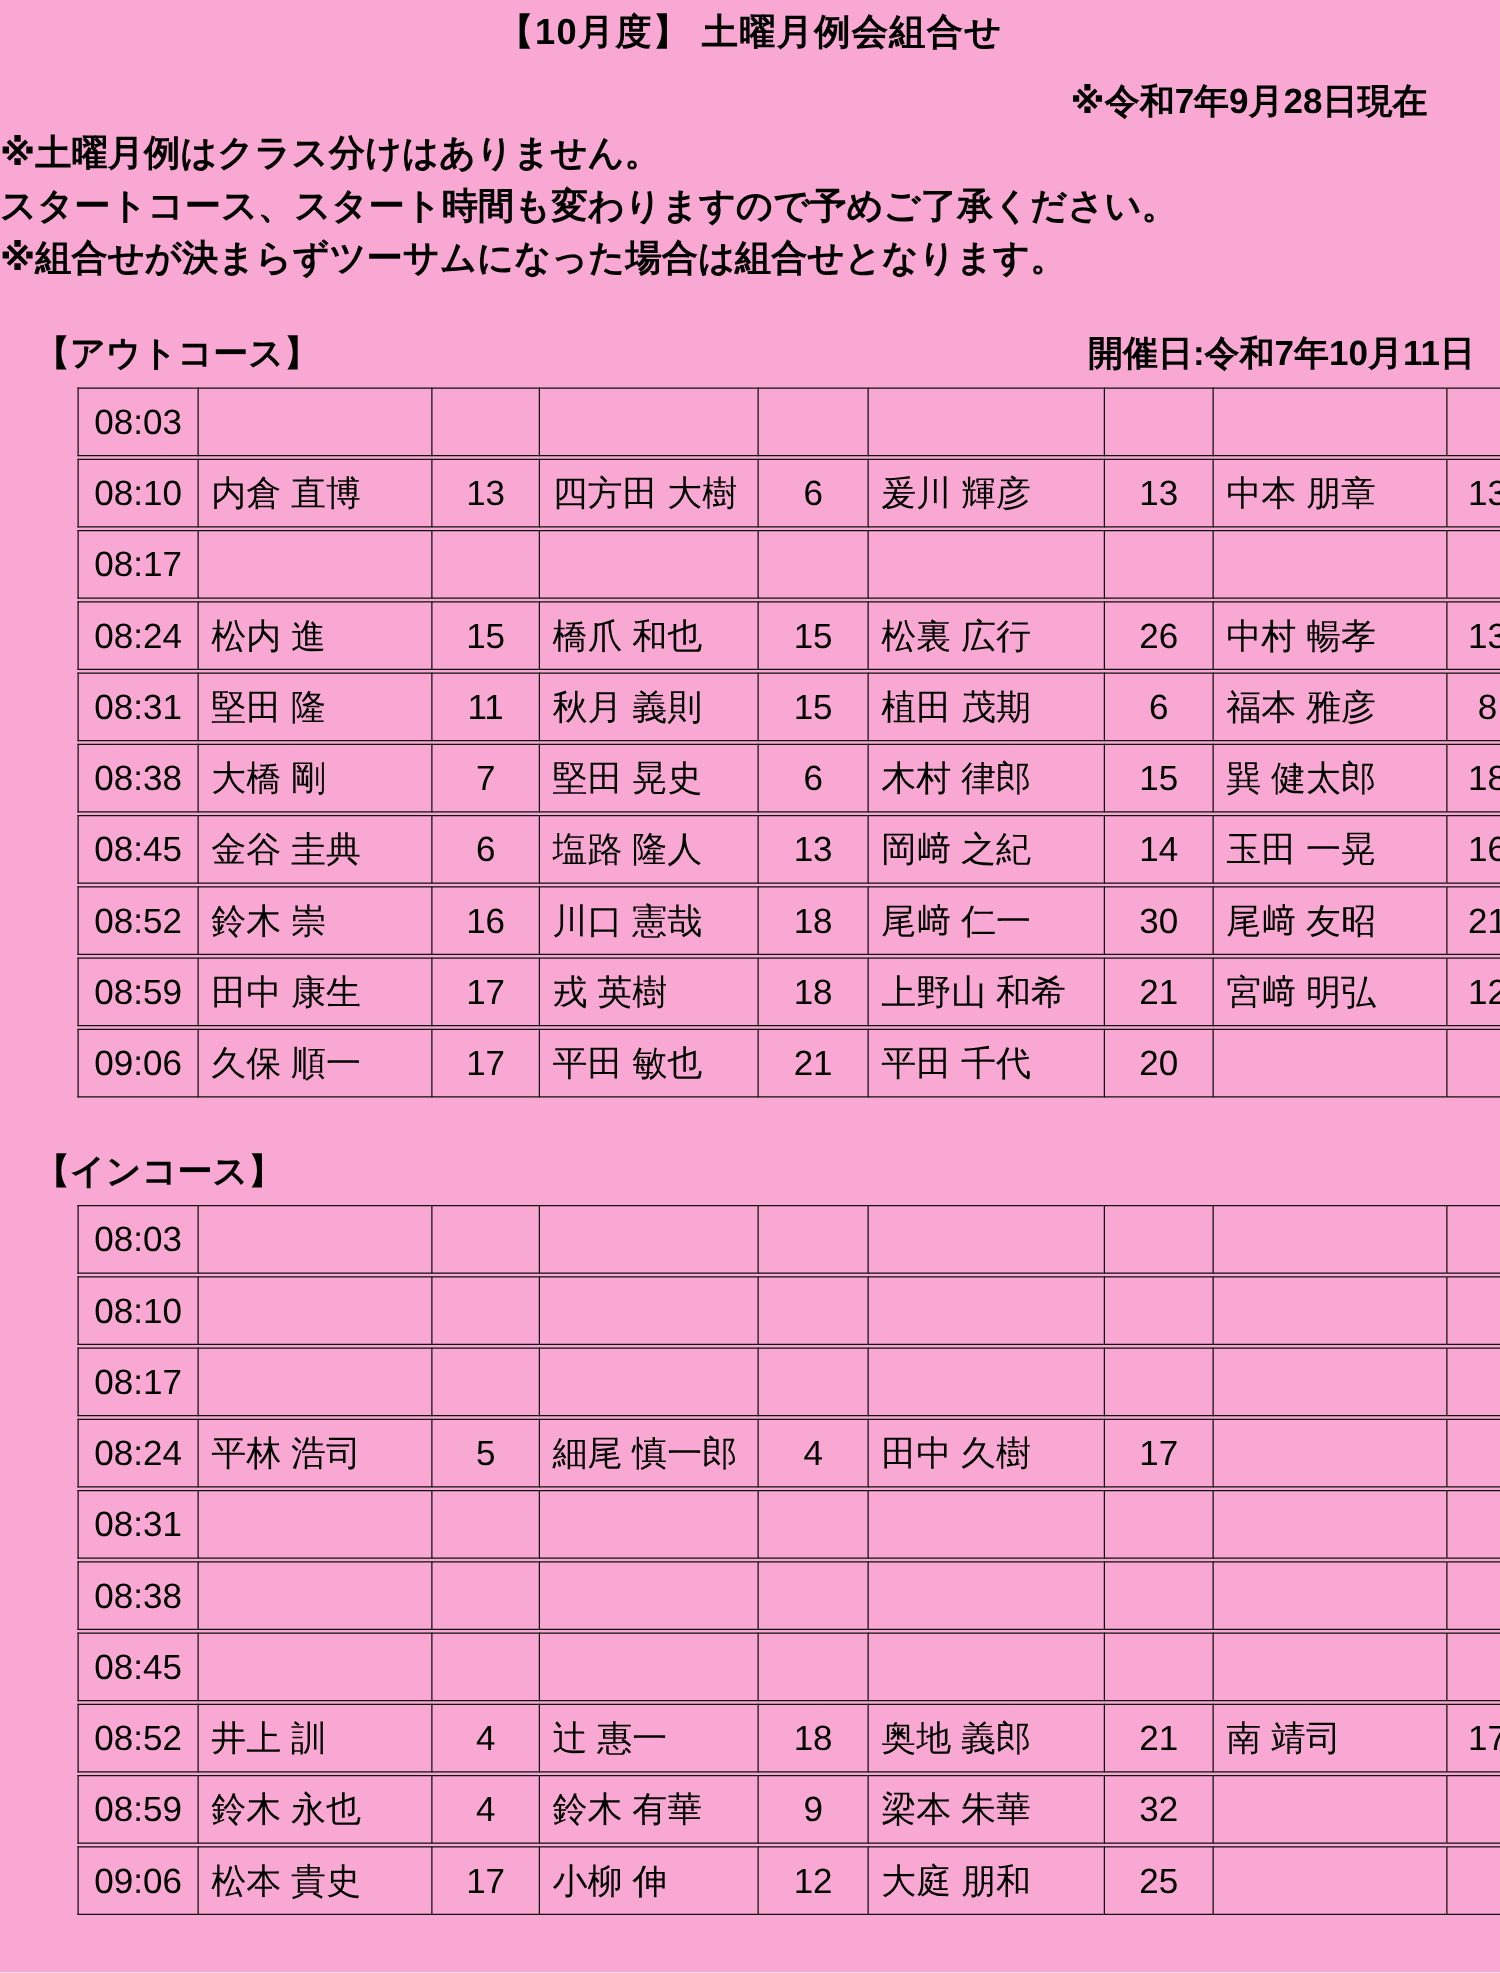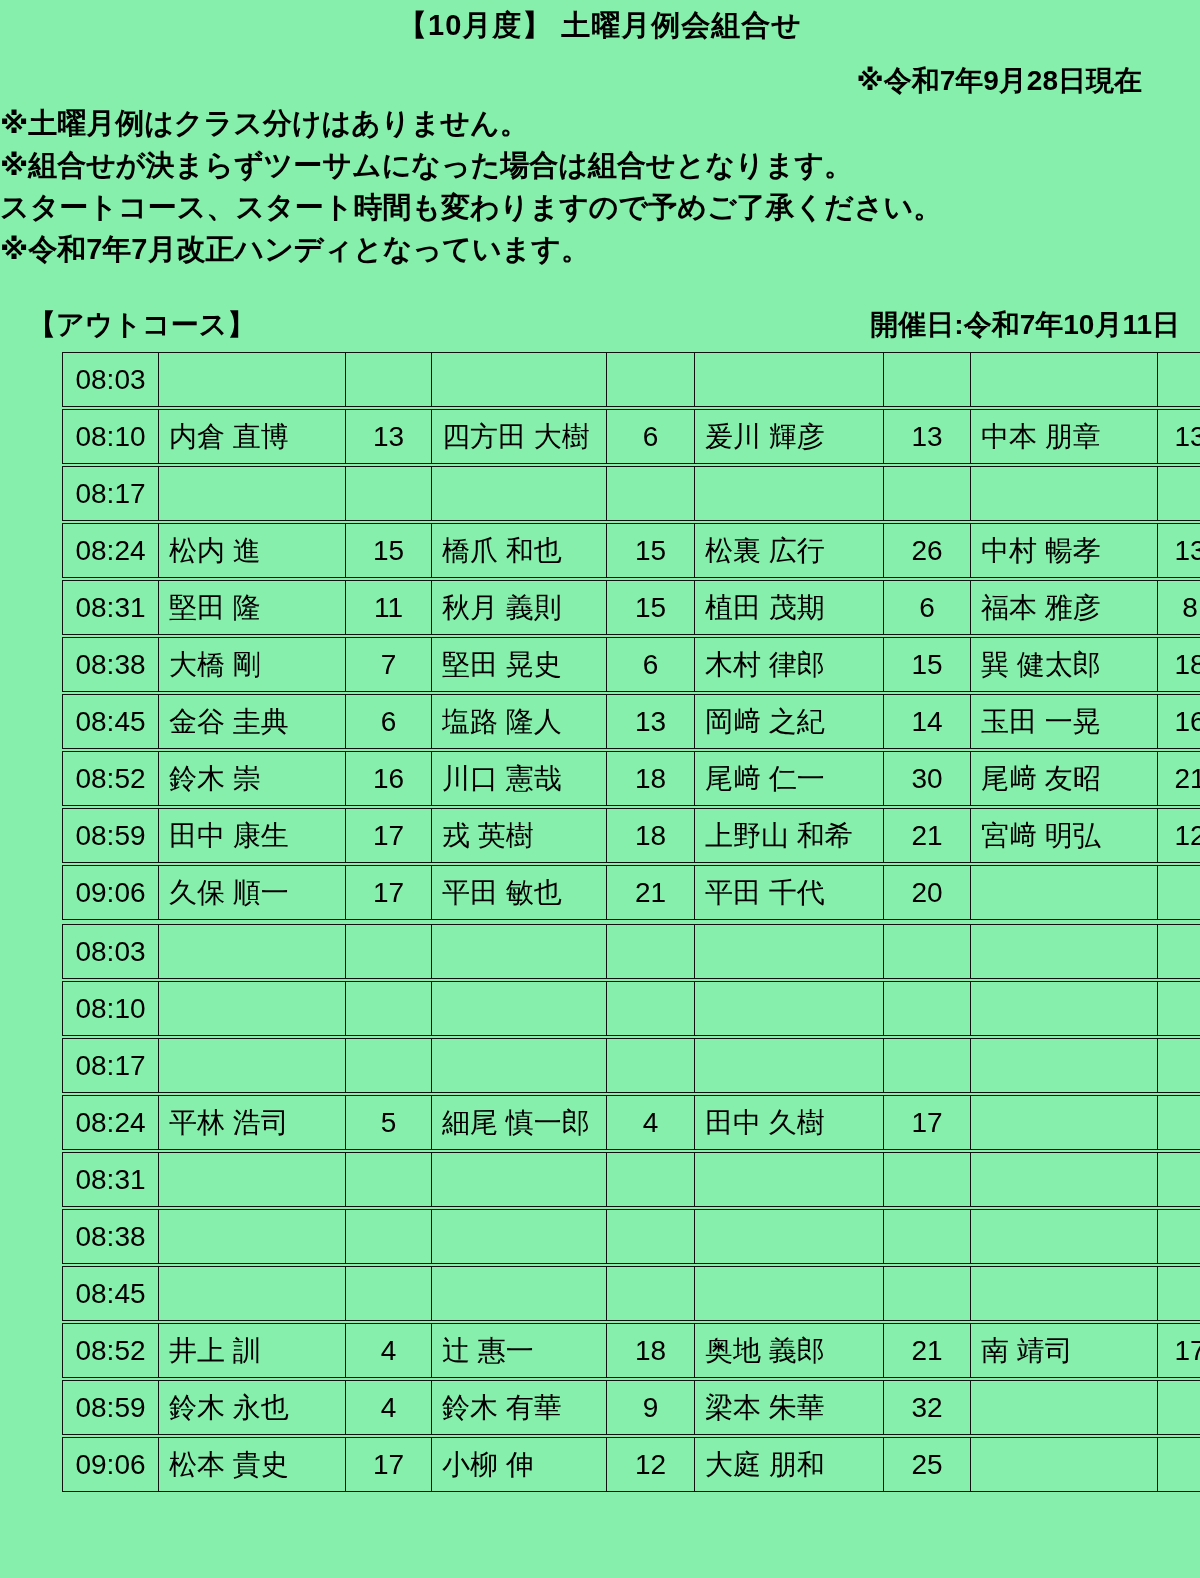--- a/index.html
+++ b/index.html
@@ -6,21 +6,21 @@
     margin: 0;
     padding: 0;
     background: #ffffff;
     color: #000000;
     font-family: "Liberation Sans", "DejaVu Sans", sans-serif;
   }
   .page {
     position: relative;
     width: 1200px;
     height: 1578px;
-    background: #86efac;
+    background: #f9a8d4;
     overflow: hidden;
   }
   .doc-title {
     margin-top: 6px;
     text-align: center;
     font-size: 29px;
     font-weight: bold;
     letter-spacing: 1px;
   }
   .asof-note {
@@ -84,23 +84,22 @@
 <body>
 
 <div class="page">
 
   <div class="doc-title">【10月度】 土曜月例会組合せ</div>
 
   <div class="asof-note">※令和7年9月28日現在</div>
 
   <div class="notes">
     <div>※土曜月例はクラス分けはありません。</div>
+    <div>スタートコース、スタート時間も変わりますので予めご了承ください。</div>
     <div>※組合せが決まらずツーサムになった場合は組合せとなります。</div>
-    <div>スタートコース、スタート時間も変わりますので予めご了承ください。</div>
-    <div>※令和7年7月改正ハンディとなっています。</div>
   </div>
 
   <div class="section-head first">
     <span>【アウトコース】</span>
     <span>開催日:令和7年10月11日</span>
   </div>
 
   <table class="pairings">
     <colgroup>
       <col class="c1">
@@ -220,20 +219,23 @@
           <td class="name">平田 敏也</td>
           <td class="hdcp">21</td>
           <td class="name">平田 千代</td>
           <td class="hdcp">20</td>
           <td class="name"></td>
           <td class="hdcp"></td>
         </tr>
       </tbody>
   </table>
 
+  <div class="section-head second">
+    <span>【インコース】</span>
+  </div>
 
   <table class="pairings">
     <colgroup>
       <col class="c1">
         <col class="c2">
         <col class="c3">
         <col class="c4">
         <col class="c5">
       <col class="c6">
         <col class="c7">

